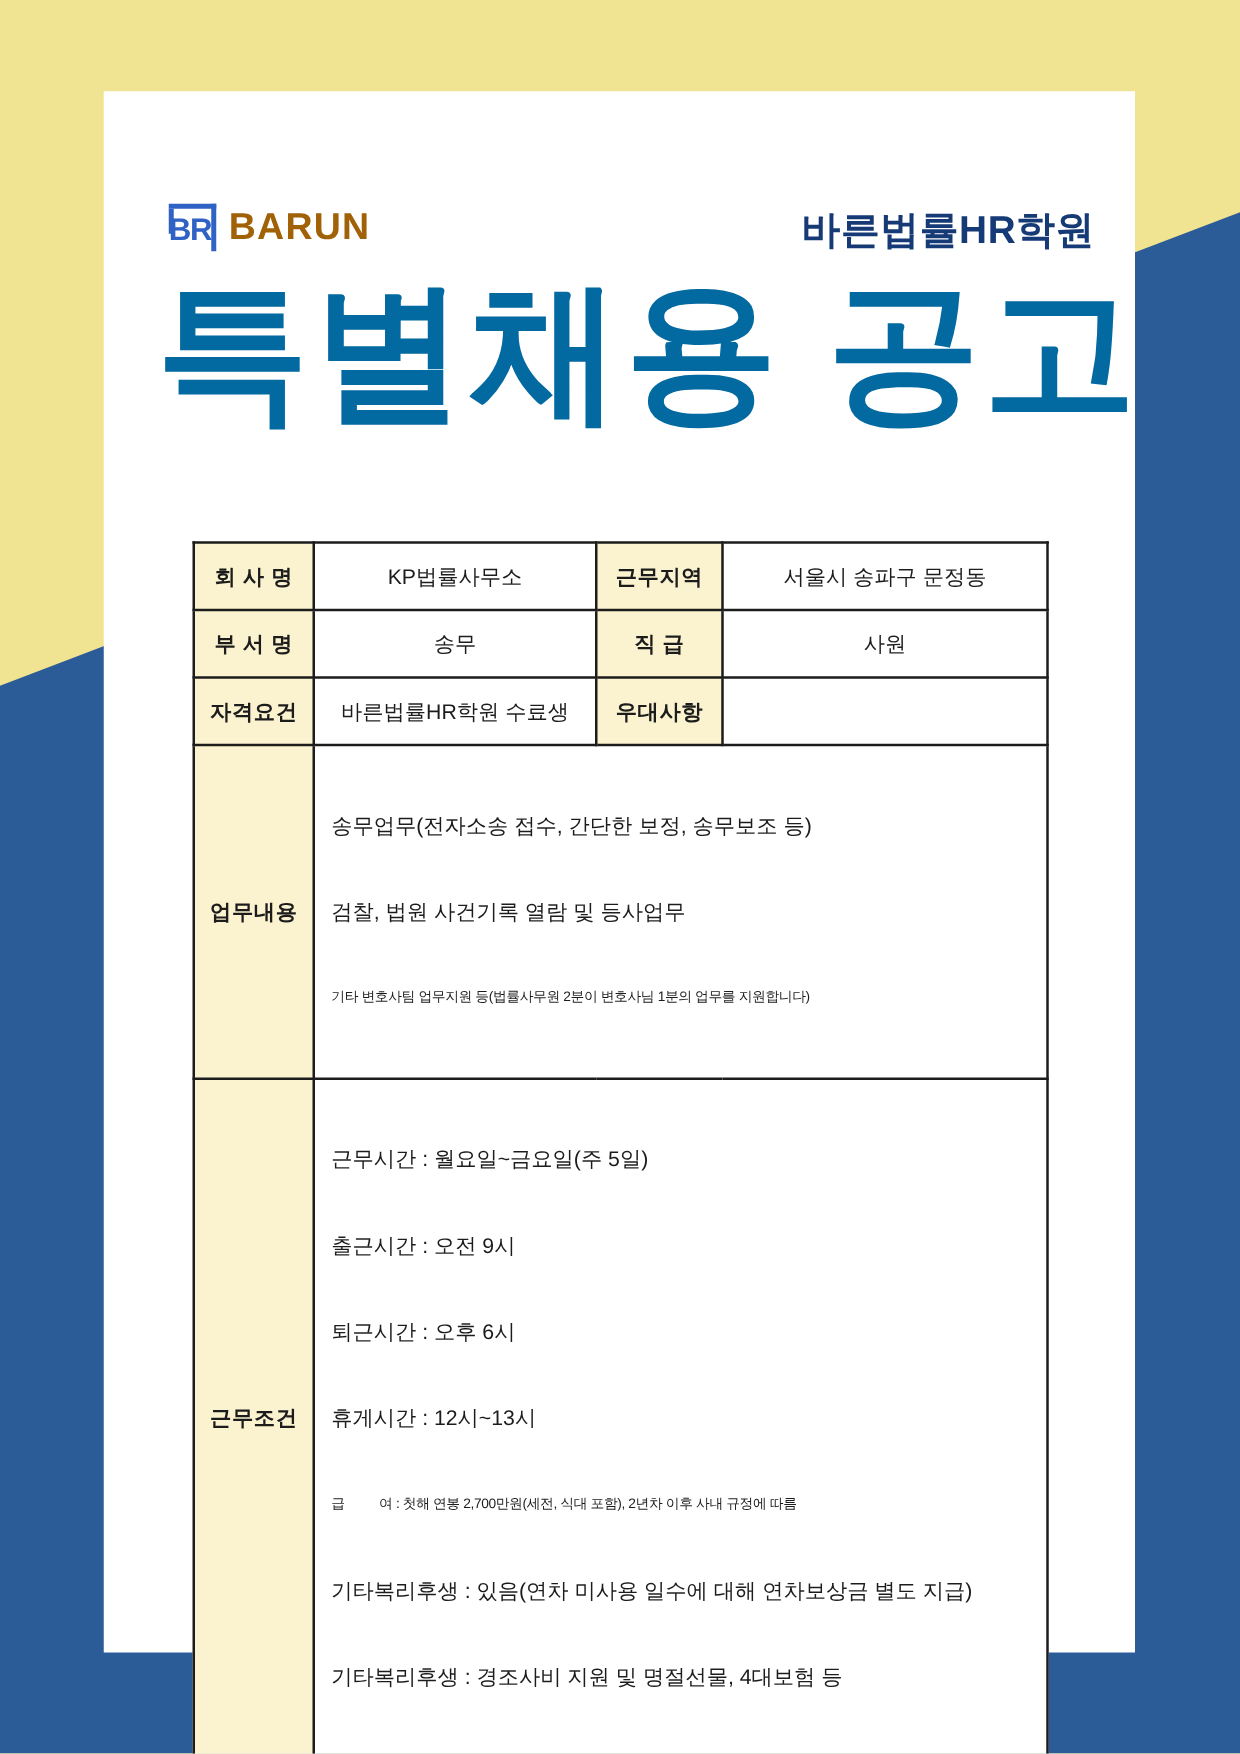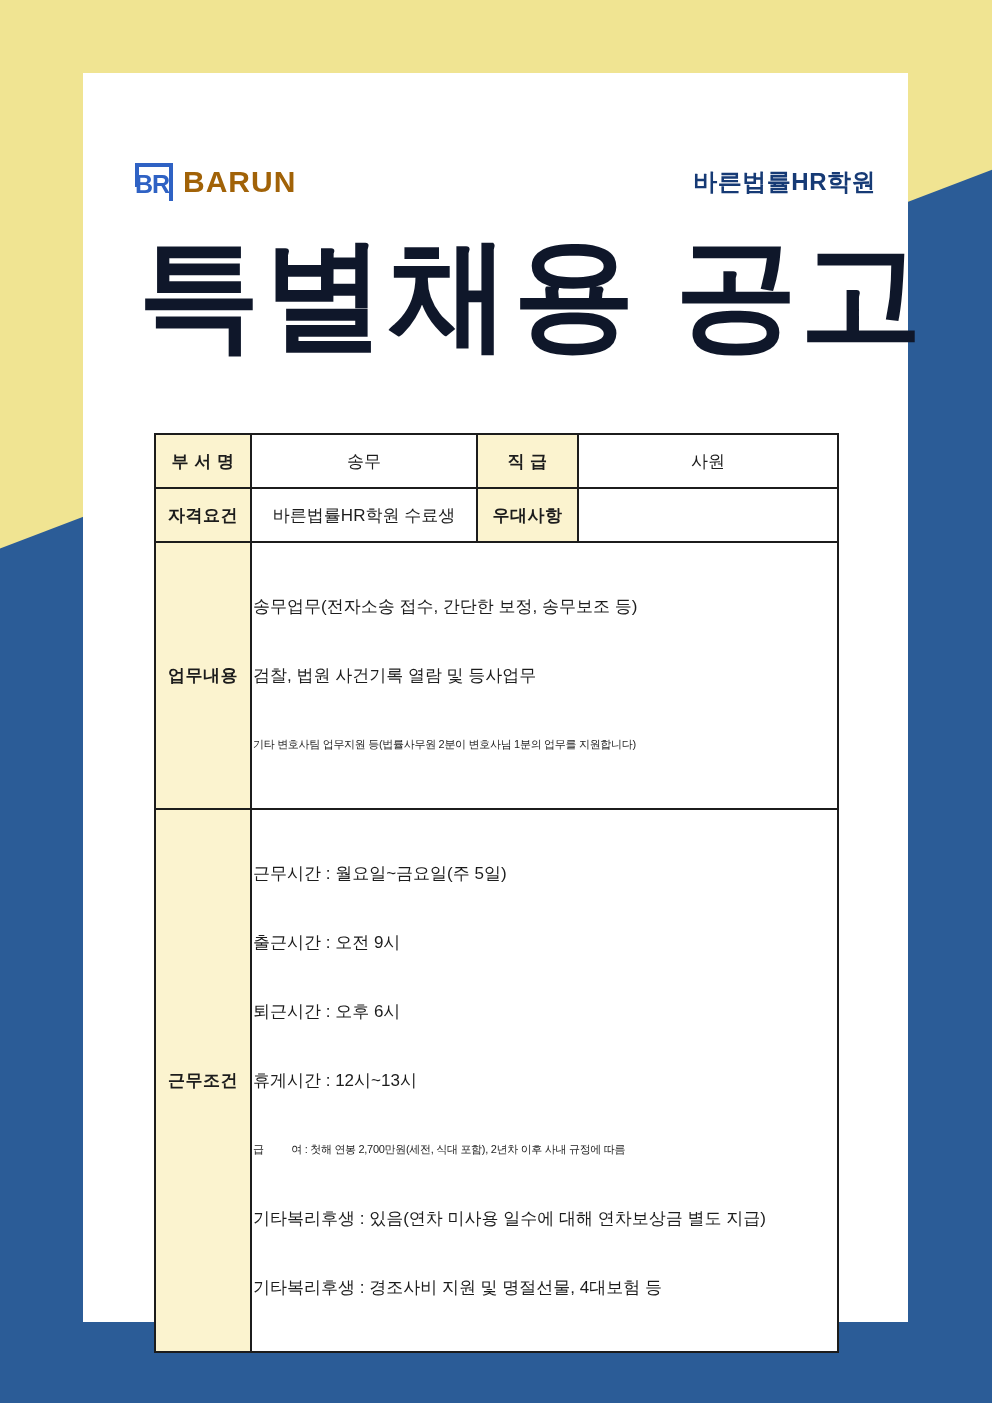--- a/index.html
+++ b/index.html
@@ -20,21 +20,21 @@
   }
   .card {
     position:absolute;
     left:83px; top:73px;
     width:825px; height:1249px;
     background:#ffffff;
   }
   .logo-row {
     position:absolute;
     top:90px; left:52px; right:32px;
-    display:flex; align-items:center; justify-content:space-between;
+    display:flex; align-items:flex-start; justify-content:space-between;
   }
   .brand { display:flex; align-items:center; gap:10px; }
   .logo-mark {
     position:relative;
     width:38px; height:38px;
     border-top:4px solid #2f62c4;
     border-right:4px solid #2f62c4;
     display:flex; align-items:center; justify-content:center;
     box-sizing:border-box;
   }
@@ -43,27 +43,27 @@
     background:#2f62c4;
   }
   .logo-mark span {
     font-size:25px; font-weight:800; color:#2f62c4; letter-spacing:-1px;
     line-height:1;
   }
   .logo-text {
     font-size:30px; font-weight:800; color:#a16207; letter-spacing:1px;
   }
   .academy {
-    font-size:24px; font-weight:800; color:#163a75; letter-spacing:0.5px;
+    font-size:31px; font-weight:800; color:#163a75; letter-spacing:0.5px;
   }
   .title {
     position:absolute;
     top:138px; left:42px; right:20px;
-    margin:13px;
-    font-size:122px; font-weight:800; color:#0f172a;
+    margin:0;
+    font-size:122px; font-weight:800; color:#0369a1;
     letter-spacing:3px; line-height:1.15;
     white-space:nowrap;
   }
   table.info-table {
     position:absolute;
     top:360px; left:71px;
     width:683px;
     border-collapse:collapse;
     table-layout:fixed;
     background:#fff;
@@ -77,21 +77,21 @@
     box-sizing:border-box;
   }
   .info-table th {
     background:#fbf3cf;
     font-weight:700;
     text-align:center;
     letter-spacing:0.5px;
     padding:0 4px;
   }
   .info-table td { text-align:center; padding:0 6px; }
-  .info-table td.multi { text-align:left; padding:9px 8px 9px 1px; }
+  .info-table td.multi { text-align:left; padding:9px 8px 9px 13px; }
   .line { line-height:29px; }
   .line.tight { font-size:11px; letter-spacing:-0.3px; }
   tr.h54  { height:54px; }
   tr.h109 { height:109px; }
   tr.h215 { height:215px; }
   .c-label  { width:96px; }
   .c-val1   { width:226px; }
   .c-label2 { width:101px; }
   .c-val2   { width:260px; }
 </style>
@@ -116,20 +116,26 @@
     <h1 class="title">특별채용 공고</h1>
 
     <table class="info-table">
       <colgroup>
         <col class="c-label">
           <col class="c-val1">
           <col class="c-label2">
           <col class="c-val2">
       </colgroup>
       <tbody>
+        <tr class="h54">
+          <th>회 사 명</th>
+          <td>KP법률사무소</td>
+          <th>근무지역</th>
+          <td>서울시 송파구 문정동</td>
+        </tr>
         <tr class="h54">
           <th>부 서 명</th>
           <td>송무</td>
           <th>직 급</th>
           <td>사원</td>
         </tr>
         <tr class="h54">
           <th>자격요건</th>
           <td>바른법률HR학원 수료생</td>
           <th>우대사항</th>

